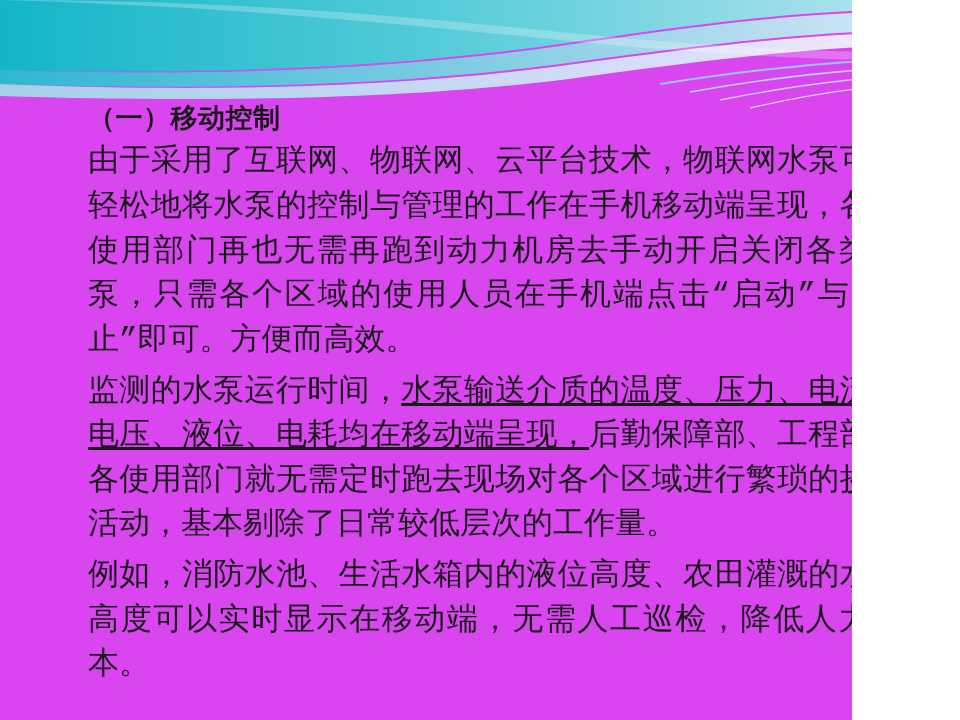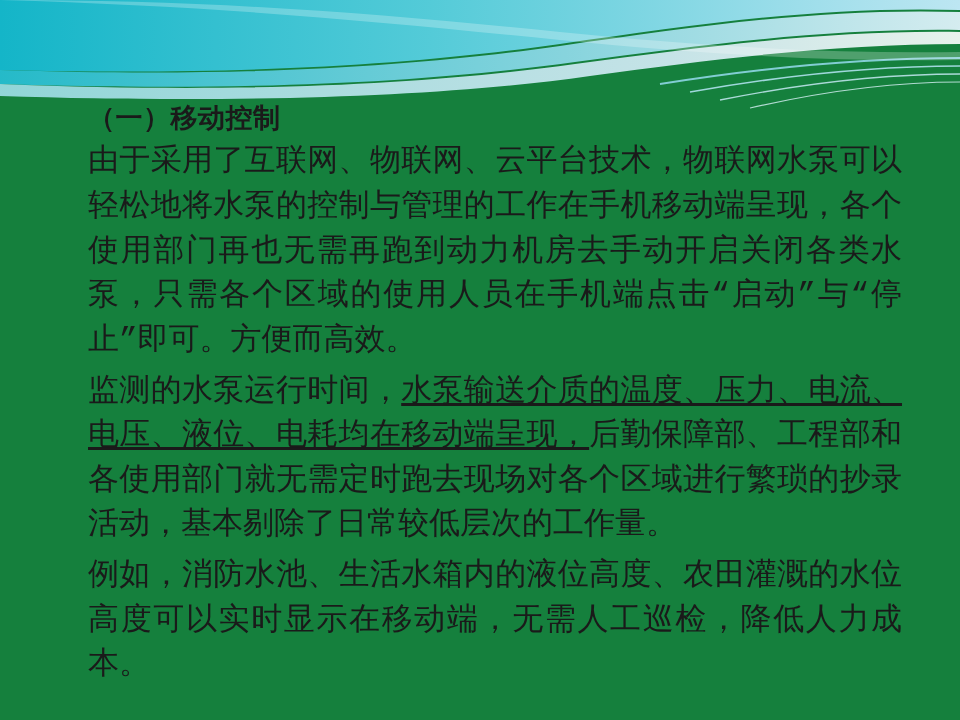--- a/index.html
+++ b/index.html
@@ -8,23 +8,23 @@
   }
   body {
     width: 960px;
     height: 720px;
     overflow: hidden;
     background: #ffffff;
     font-family: "Liberation Serif", serif;
   }
   #slide {
     position: relative;
-    width: 960px;
+    width: 852px;
     height: 720px;
-    background: #15803d;
+    background: #d946ef;
     overflow: hidden;
   }
   #banner {
     position: absolute;
     top: 0;
     left: 0;
     width: 960px;
     height: 110px;
     overflow: hidden;
   }

